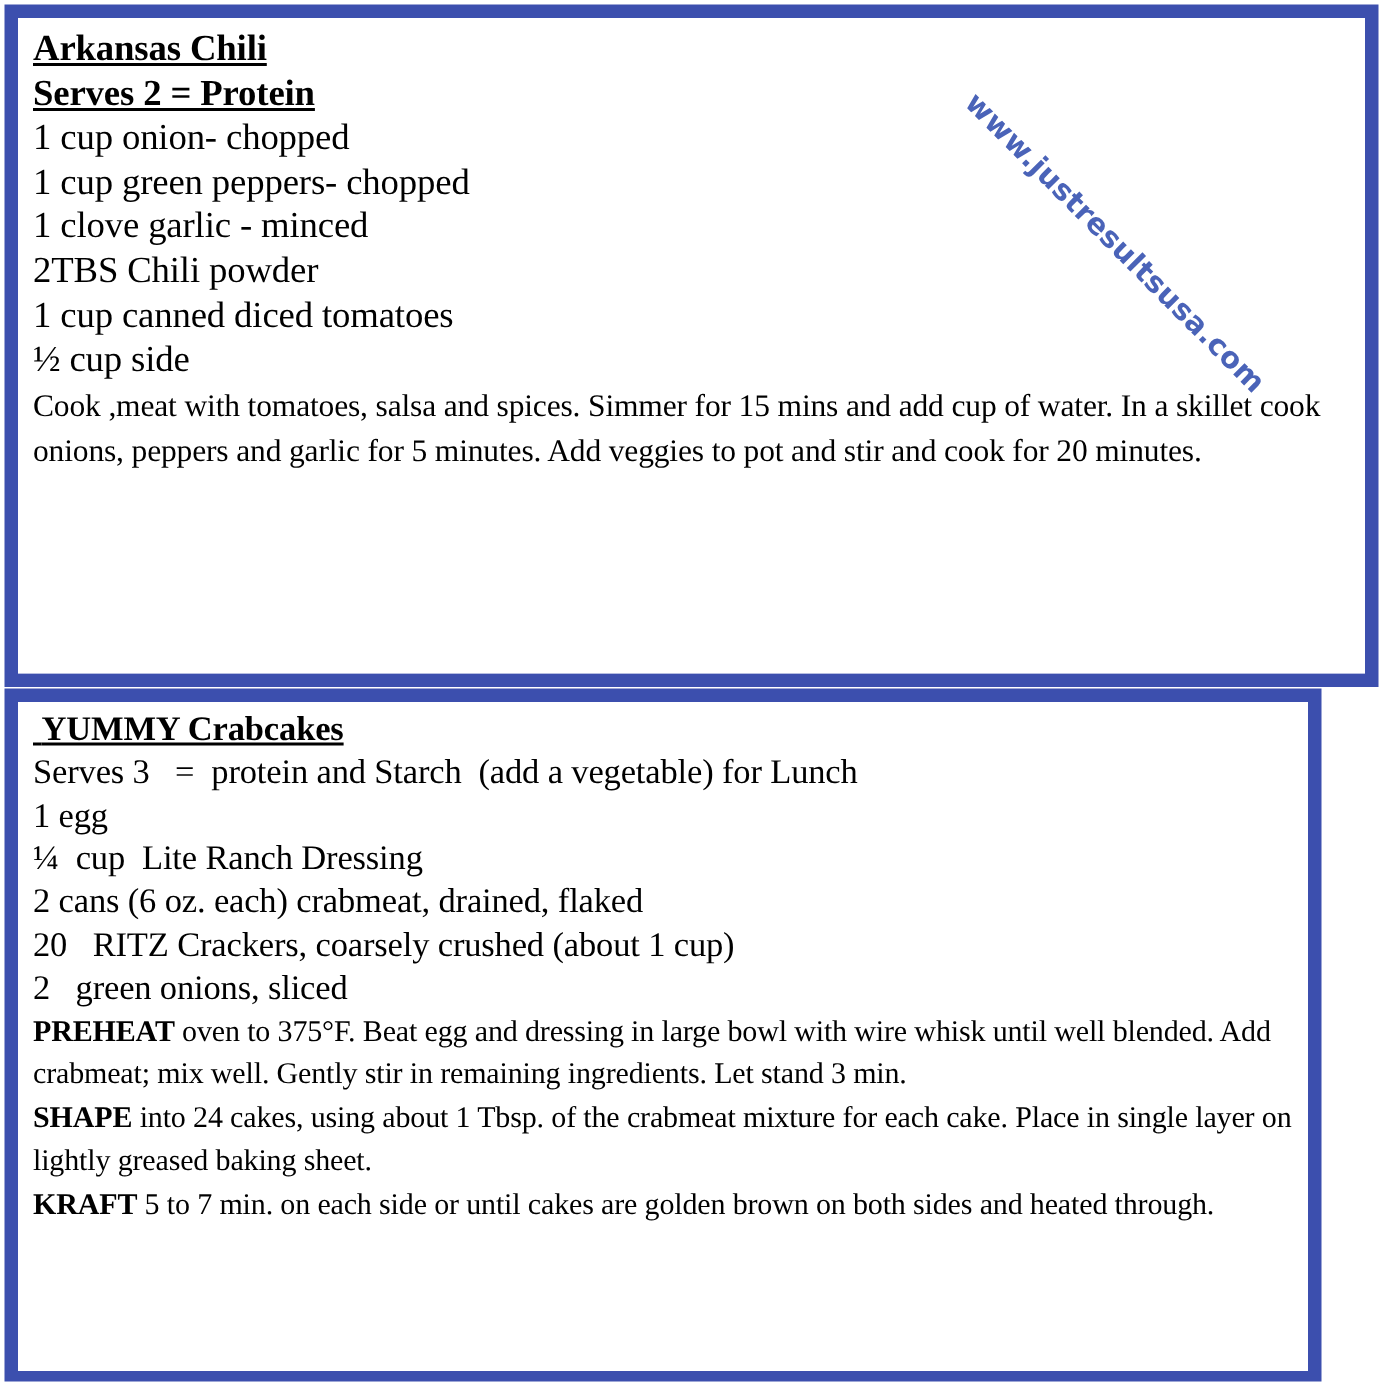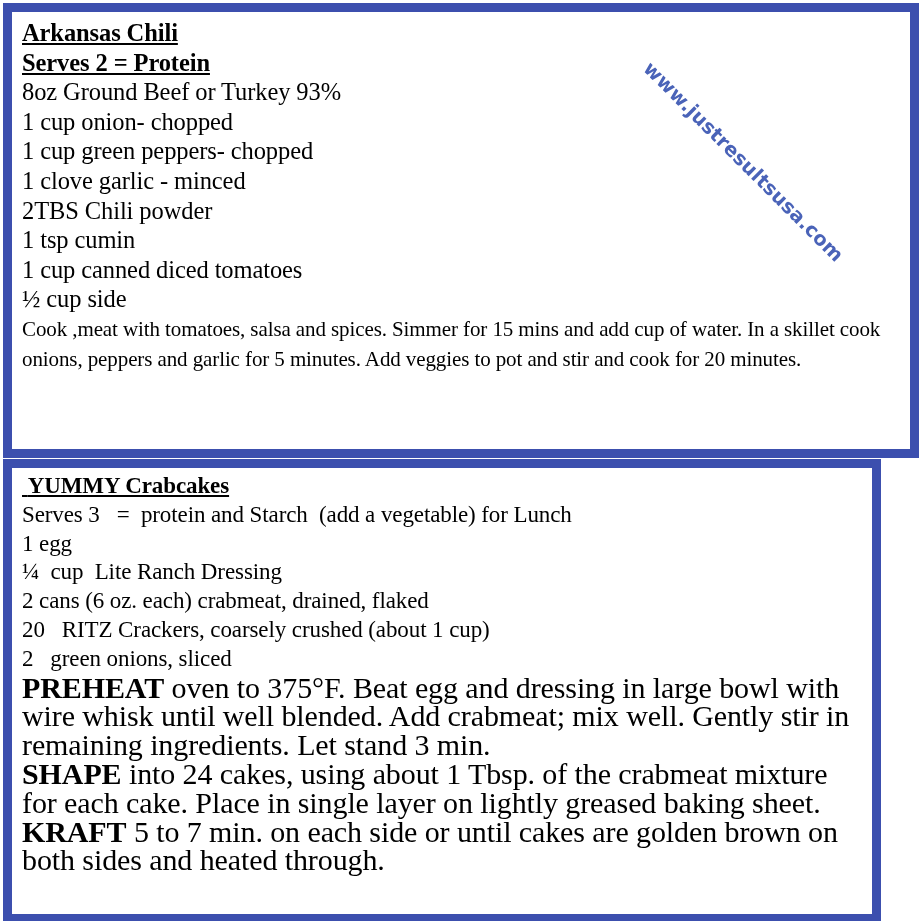--- a/index.html
+++ b/index.html
@@ -68,21 +68,21 @@
   .line.heading {
     font-weight: bold;
     text-decoration: underline;
     text-underline-offset: 2px;
   }
   .line.para {
     font-size: 21px;
     line-height: 30px;
   }
   .box-crab .line.para {
-    font-size: 30px;
+    font-size: 20px;
     line-height: 28.8px;
   }
   .bold-lead {
     font-weight: bold;
   }
 
   
   .watermark {
     position: absolute;
     left: 655px;
@@ -102,26 +102,24 @@
 </head>
 <body>
 
 <div class="page">
 
   <div class="recipe-box box-chili">
     <div class="box-inner">
       <div class="line heading">Arkansas Chili</div>
       <div class="line heading">Serves 2 = Protein</div>
 
-      <div class="line">8oz Ground Beef or Turkey 93%</div>
       <div class="line">1 cup onion- chopped</div>
       <div class="line">1 cup green peppers- chopped</div>
       <div class="line">1 clove garlic - minced</div>
       <div class="line">2TBS Chili powder</div>
-      <div class="line">1 tsp cumin</div>
       <div class="line">1 cup canned diced tomatoes</div>
       <div class="line">½ cup side</div>
 
       <div class="line para">Cook ,meat with tomatoes, salsa and spices. Simmer for 15 mins and add cup of water. In a skillet cook onions, peppers and garlic for 5 minutes. Add veggies to pot and stir and cook for 20 minutes.</div>
     </div>
   </div>
 
   <div class="recipe-box box-crab">
     <div class="box-inner">
       <div class="line heading"> YUMMY Crabcakes</div>

